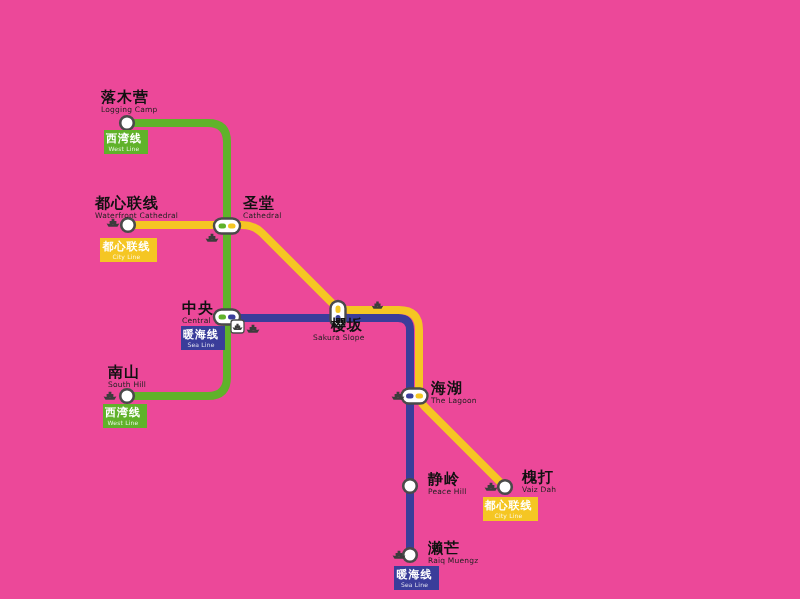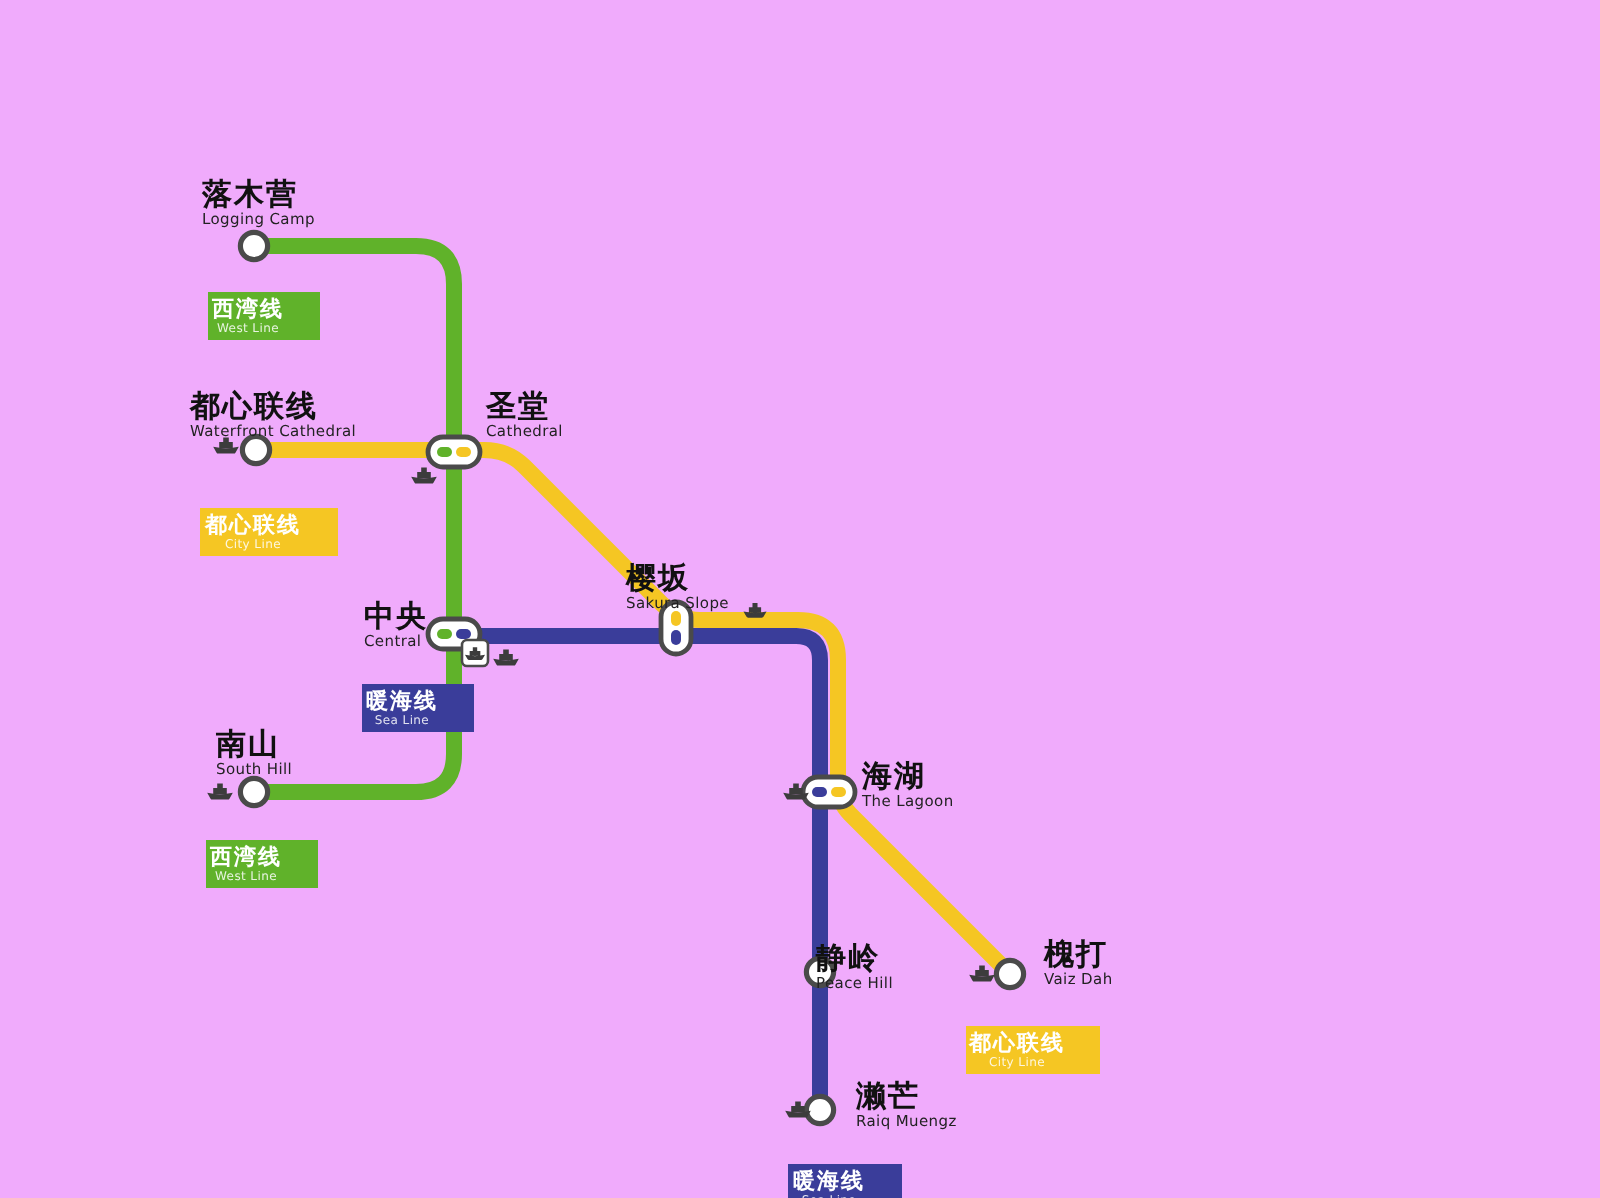--- a/index.html
+++ b/index.html
@@ -1,23 +1,23 @@
 <!DOCTYPE html>
 <html><head>
 <meta charset="utf-8">
 <style>
   html,body{margin:0;padding:0;background:#ffffff;}
   body{width:800px;height:599px;font-family:"DejaVu Sans","Liberation Sans",sans-serif;}
-  .map{position:relative;width:800px;height:599px;overflow:hidden;background:#f0abfc;}
+  .map{position:relative;width:800px;height:599px;overflow:hidden;background:#ec4899;}
   .map svg{position:absolute;left:0;top:0;}
   .stn{position:absolute;line-height:1.02;white-space:nowrap;color:#111;}
   .stn .zh{font-size:15px;font-weight:bold;letter-spacing:1px;}
   .stn .en{font-size:7.5px;color:#222;margin-top:1px;letter-spacing:.2px;}
-  .stn.centered{text-align:left;}
-  .badge{position:absolute;color:#fff;text-align:center;padding:2px 16px 2px 0;margin-top:16px;}
+  .stn.centered{text-align:right;margin-top:36px;}
+  .badge{position:absolute;color:#fff;text-align:center;padding:2px 4px 2px 0;}
   .badge .zh{font-size:11px;font-weight:bold;line-height:1.25;letter-spacing:1px;}
   .badge .en{font-size:6px;line-height:1.1;opacity:.85;letter-spacing:.2px;}
   .rail{fill:none;stroke-width:8;}
   .marker{fill:#ffffff;stroke:#4a4a4a;}
 </style>
 </head>
 <body>
 
 <div class="map">
 
@@ -97,21 +97,21 @@
     <div class="en">Sakura Slope</div>
   </div>
   <div class="stn" style="left:108px;top:365px">
     <div class="zh">南山</div>
     <div class="en">South Hill</div>
   </div>
   <div class="stn" style="left:431px;top:381px">
     <div class="zh">海湖</div>
     <div class="en">The Lagoon</div>
   </div>
-  <div class="stn" style="left:408px;top:472px">
+  <div class="stn" style="left:428px;top:472px">
     <div class="zh">静岭</div>
     <div class="en">Peace Hill</div>
   </div>
   <div class="stn" style="left:522px;top:470px">
     <div class="zh">槐打</div>
     <div class="en">Vaiz Dah</div>
   </div>
   <div class="stn" style="left:428px;top:541px">
     <div class="zh">濑芒</div>
     <div class="en">Raiq Muengz</div>

